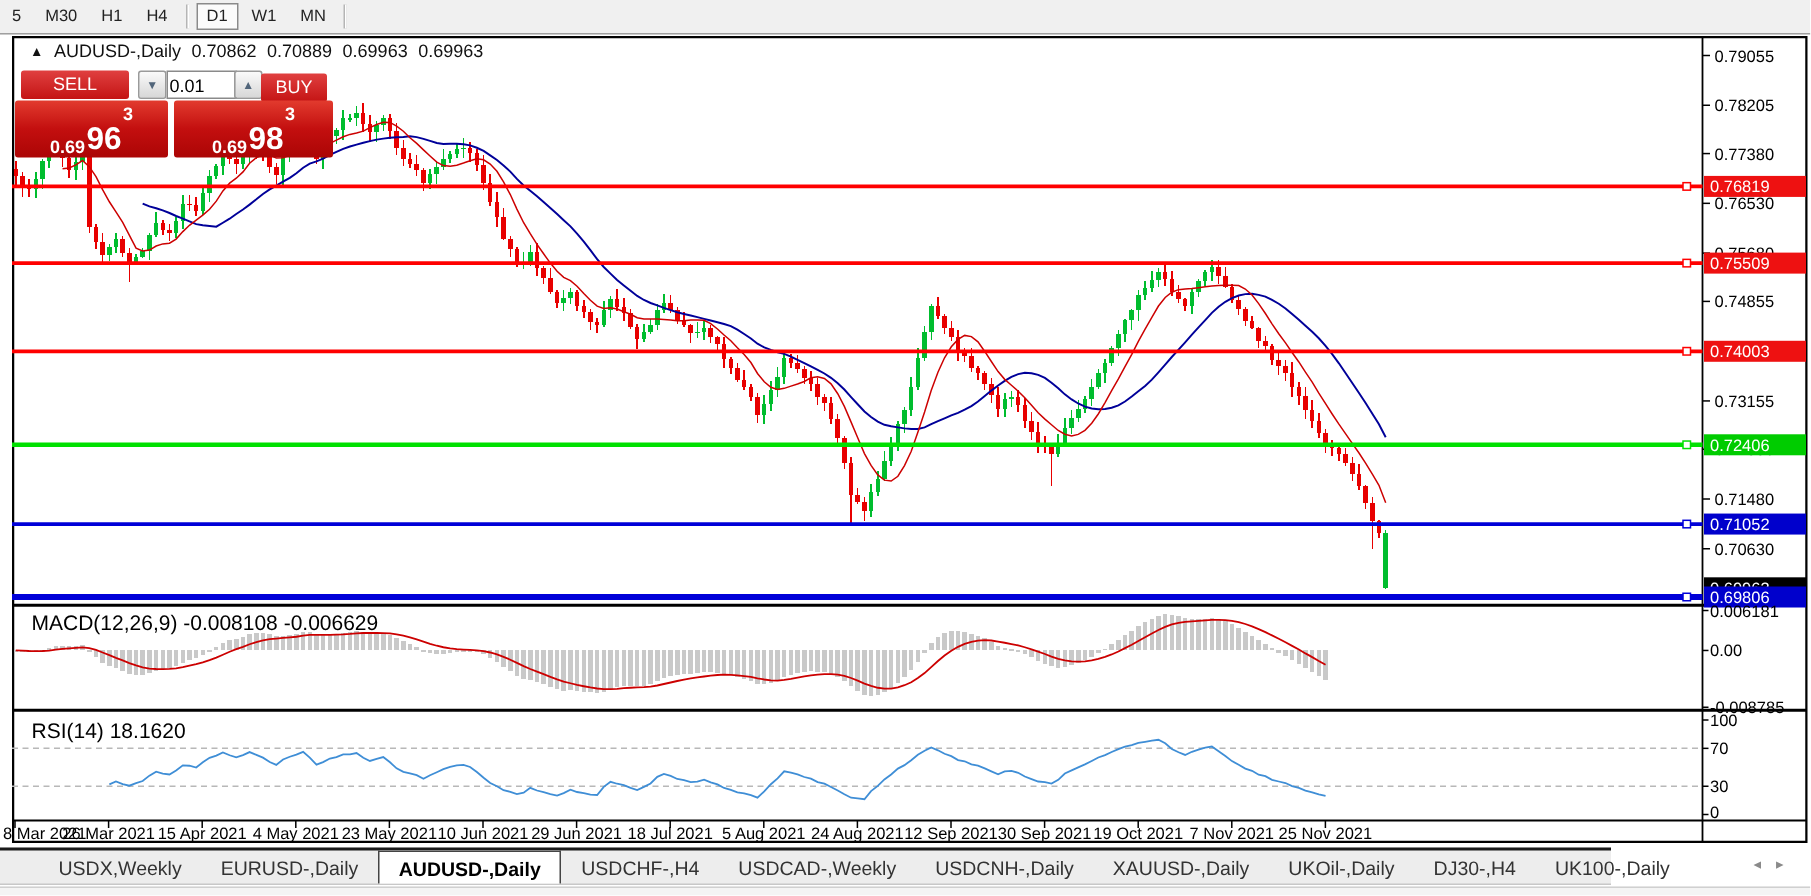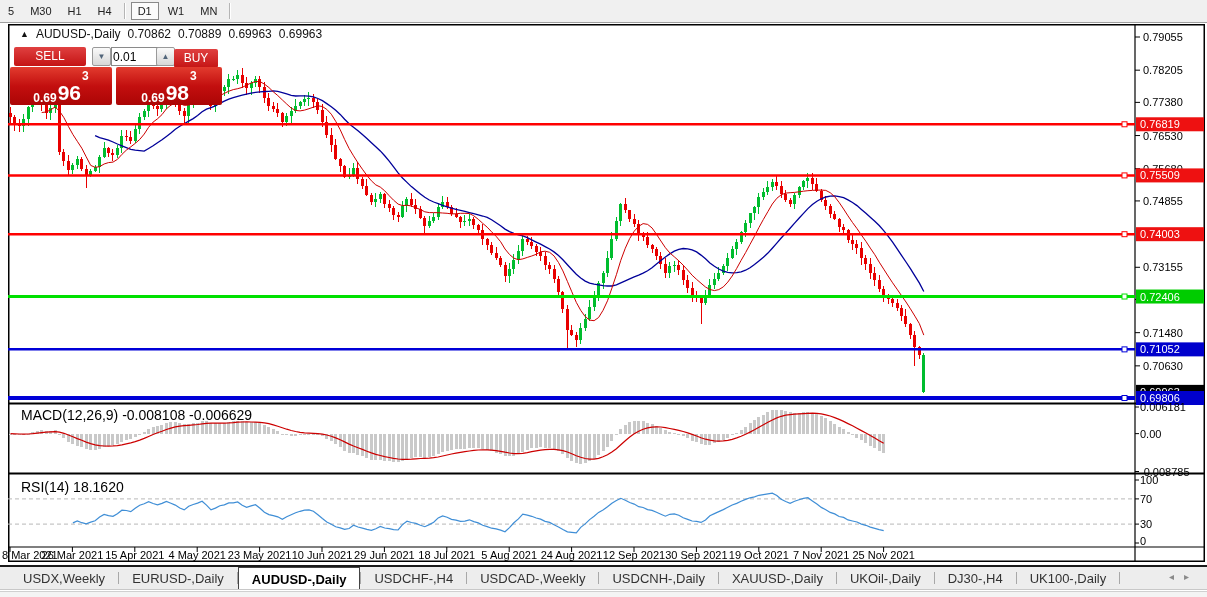--- a/index.html
+++ b/index.html
@@ -31,23 +31,23 @@
         font-family:"Liberation Sans",sans-serif;font-size:12px;text-align:left;padding:1px 4px 1px 1px;}
   .pbox{position:absolute;top:22px;height:38px;border-radius:2px;color:#fff;
         background:linear-gradient(180deg,#e23b2e 0%,#c30f0f 50%,#ab0505 100%);
         display:flex;align-items:flex-end;justify-content:center;}
   #sellpbox{left:0px;width:102px;}
   #buypbox{left:106px;width:106px;}
   .pp{font-size:12px;font-weight:bold;margin-top:8px;}
   .pb{font-size:21px;font-weight:bold;letter-spacing:0;margin:0 1px;}
   .ps{font-size:12px;font-weight:bold;align-self:flex-start;margin-top:2px;}
   
-  #tabbar{position:absolute;left:0;top:565px;width:1207px;height:25px;background:#ededed;
+  #tabbar{position:absolute;left:0;top:565px;width:1074px;height:25px;background:#ededed;
           border-top:2px solid #1a1a1a;border-bottom:1px solid #c8c8c8;
-          display:flex;align-items:stretch;z-index:3;padding-left:10px;box-sizing:border-box;}
+          display:flex;align-items:stretch;z-index:3;padding-left:26px;box-sizing:border-box;}
   .tab{font-size:13px;color:#333;padding:4px 13px 0 13px;cursor:default;white-space:nowrap;}
   .tab.active{background:#fff;border:1px solid #444;border-bottom:none;font-weight:bold;color:#000;margin-top:0px;}
   .tsep{width:1px;background:#a8a8a8;margin:5px 0;}
   #tabarrows{position:absolute;right:8px;top:571px;z-index:4;font-size:10px;color:#8a8a8a;letter-spacing:10px;}
   #bottomstrip{position:absolute;left:0;top:591px;width:1207px;height:6px;background:#f4f4f4;
           border-top:1px solid #d0d0d0;}
 </style>
 </head>
 <body>
 

